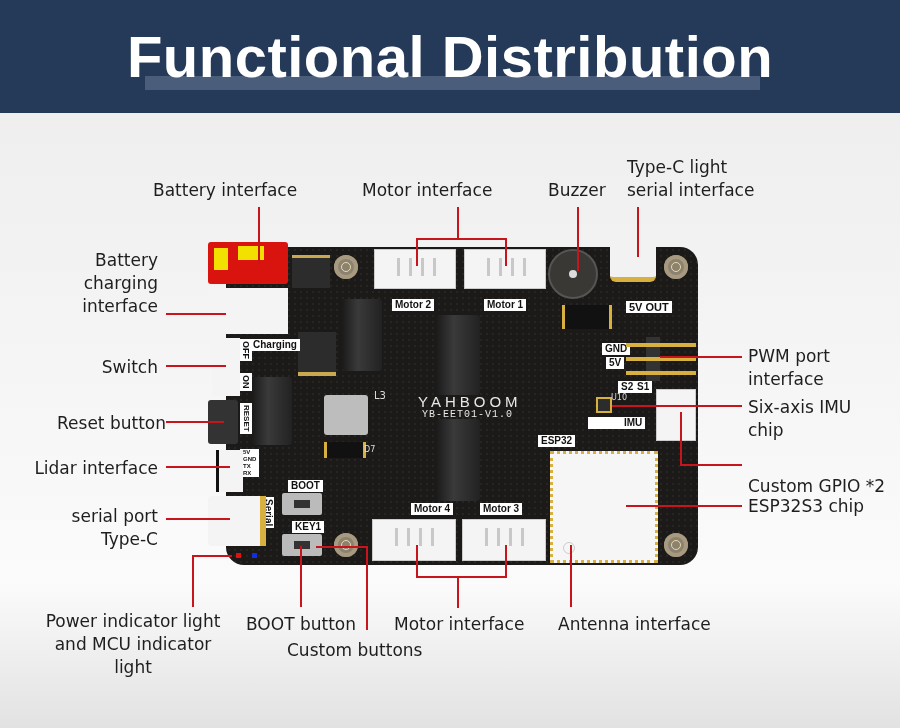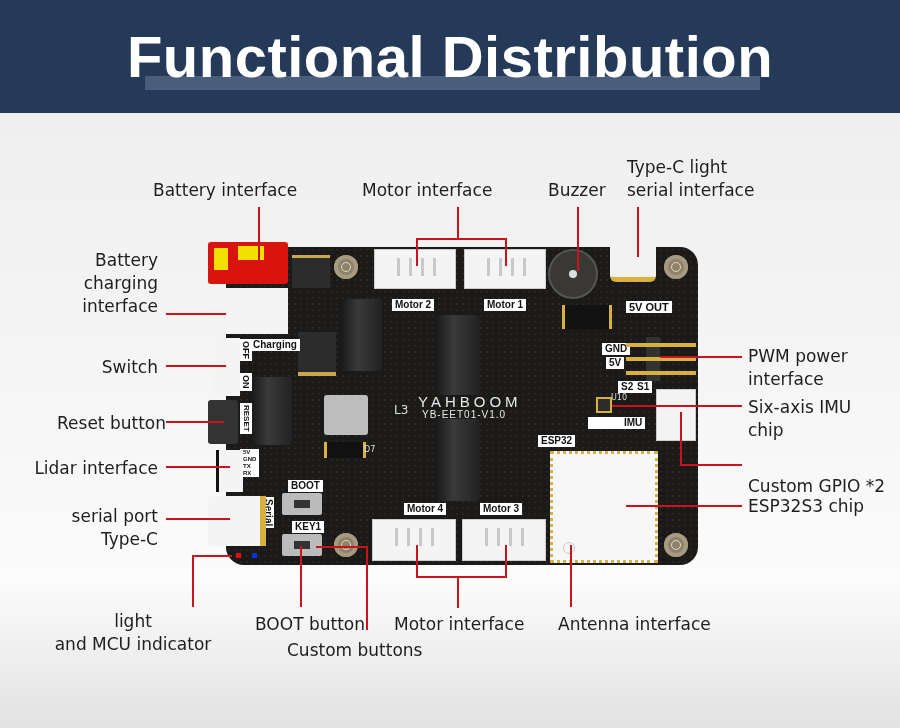--- a/index.html
+++ b/index.html
@@ -23,21 +23,21 @@
   .hole{position:absolute;width:24px;height:24px;border-radius:50%;background:#8c8270;
         box-shadow:inset 0 0 0 4px #a89a80;}
   .hole::after{content:"";position:absolute;left:7px;top:7px;width:10px;height:10px;border-radius:50%;
         border:1.5px solid #e8d9a8;box-sizing:border-box;}
   .conn{position:absolute;background:#f4f4f4;border:1px solid #ccc;box-sizing:border-box;}
   .conn .pin{position:absolute;top:8px;width:3px;height:18px;background:#c8c8c8;}
   .cap{position:absolute;background:linear-gradient(90deg,#1a1a1a,#3a3a3a 40%,#222);border-radius:4px;}
   .ic{position:absolute;background:#2c2c2c;}
   .pad{position:absolute;background:#d8b040;}
   .logo{position:absolute;color:#e8e8e8;font-family:"Liberation Sans",sans-serif;font-size:15px;letter-spacing:4px;}
-  .model{position:absolute;color:#e8e8e8;font-family:Liberation Sans, sans-serif;font-size:10px;letter-spacing:1px;text-align:center;}
+  .model{position:absolute;color:#e8e8e8;font-family:Liberation Mono, monospace;font-size:10px;letter-spacing:1px;text-align:center;}
 </style>
 </head>
 <body>
 
 <div class="header">
   <div class="bar"></div>
   <div class="title">Functional Distribution</div>
 </div>
 
 <div class="board">
@@ -45,21 +45,21 @@
   <div class="hole" style="left:108px;top:8px;"></div>
   <div class="hole" style="left:438px;top:8px;"></div>
   <div class="hole" style="left:108px;top:286px;"></div>
   <div class="hole" style="left:438px;top:286px;"></div>
 
   <div class="ic" style="left:66px;top:8px;width:38px;height:30px;border-top:3px solid #c9a850;"></div>
   <div class="ic" style="left:72px;top:85px;width:38px;height:40px;border-bottom:4px solid #c9a850;"></div>
   <div class="cap" style="left:116px;top:52px;width:40px;height:72px;"></div>
   <div class="cap" style="left:26px;top:130px;width:40px;height:68px;"></div>
   <div class="comp" style="left:98px;top:148px;width:44px;height:40px;background:#bdbdbd;border-radius:3px;"></div>
-  <div class="comp" style="left:148px;top:156px;color:#ddd;font-size:12px;margin-left:20px;">L3</div>
+  <div class="comp" style="left:148px;top:143px;color:#ddd;font-size:10px;">L3</div>
   <div class="comp" style="left:98px;top:195px;width:36px;height:16px;background:#111;border:3px solid #d8b040;border-top:none;border-bottom:none;"></div>
   <div class="comp" style="left:138px;top:198px;color:#ddd;font-size:8px;">D7</div>
 
   <div class="conn" style="left:148px;top:2px;width:82px;height:40px;">
     <div class="pin" style="left:22px;"></div>
       <div class="pin" style="left:34px;"></div>
       <div class="pin" style="left:46px;"></div>
       <div class="pin" style="left:58px;"></div>
   </div>
   <div class="conn" style="left:238px;top:2px;width:82px;height:40px;">
@@ -99,21 +99,21 @@
   <div class="comp" style="left:385px;top:146px;color:#ddd;font-size:8px;">U10</div>
   <div class="silk" style="left:362px;top:170px;padding-left:36px;">IMU</div>
 
   <div class="conn" style="left:430px;top:142px;width:40px;height:52px;"></div>
 
   <div class="silk" style="left:312px;top:188px;">ESP32</div>
   <div class="comp" style="left:324px;top:204px;width:108px;height:112px;background:#f6f6f6;border:3px dotted #d8b040;box-sizing:border-box;">
     <div style="position:absolute;left:10px;top:88px;width:10px;height:10px;border-radius:50%;border:1px solid #ccc;"></div>
   </div>
 
-  <div class="silk" style="left:178px;top:256px;">Motor 4</div>
+  <div class="silk" style="left:185px;top:256px;">Motor 4</div>
   <div class="silk" style="left:254px;top:256px;">Motor 3</div>
   <div class="conn" style="left:146px;top:272px;width:84px;height:42px;">
     <div class="pin" style="left:22px;"></div>
       <div class="pin" style="left:34px;"></div>
       <div class="pin" style="left:46px;"></div>
       <div class="pin" style="left:58px;"></div>
   </div>
   <div class="conn" style="left:236px;top:272px;width:84px;height:42px;">
     <div class="pin" style="left:22px;"></div>
       <div class="pin" style="left:34px;"></div>
@@ -197,29 +197,30 @@
     <div>interface</div>
 </div>
 <div class="label right" style="left:40px;top:356px;width:118px;">Switch</div>
 <div class="label right" style="left:28px;top:412px;width:138px;">Reset button</div>
 <div class="label right" style="left:10px;top:457px;width:148px;">Lidar interface</div>
 <div class="label right" style="left:40px;top:505px;width:118px;">
   <div>serial port</div>
     <div>Type-C</div>
 </div>
 <div class="label" style="left:748px;top:345px;">
-  <div>PWM power</div>
+  <div>PWM port</div>
     <div>interface</div>
 </div>
 <div class="label" style="left:748px;top:396px;">
   <div>Six-axis IMU</div>
     <div>chip</div>
 </div>
 <div class="label" style="left:748px;top:475px;">Custom GPIO *2</div>
 <div class="label" style="left:748px;top:495px;">ESP32S3 chip</div>
 <div class="label center" style="left:38px;top:610px;width:190px;">
+  <div>Power indicator light</div>
+    <div>and MCU indicator</div>
     <div>light</div>
-    <div>and MCU indicator</div>
-</div>
-<div class="label" style="left:255px;top:613px;">BOOT button</div>
+</div>
+<div class="label" style="left:246px;top:613px;">BOOT button</div>
 <div class="label" style="left:287px;top:639px;">Custom buttons</div>
 <div class="label" style="left:394px;top:613px;">Motor interface</div>
 <div class="label" style="left:558px;top:613px;">Antenna interface</div>
 
 </body></html>

